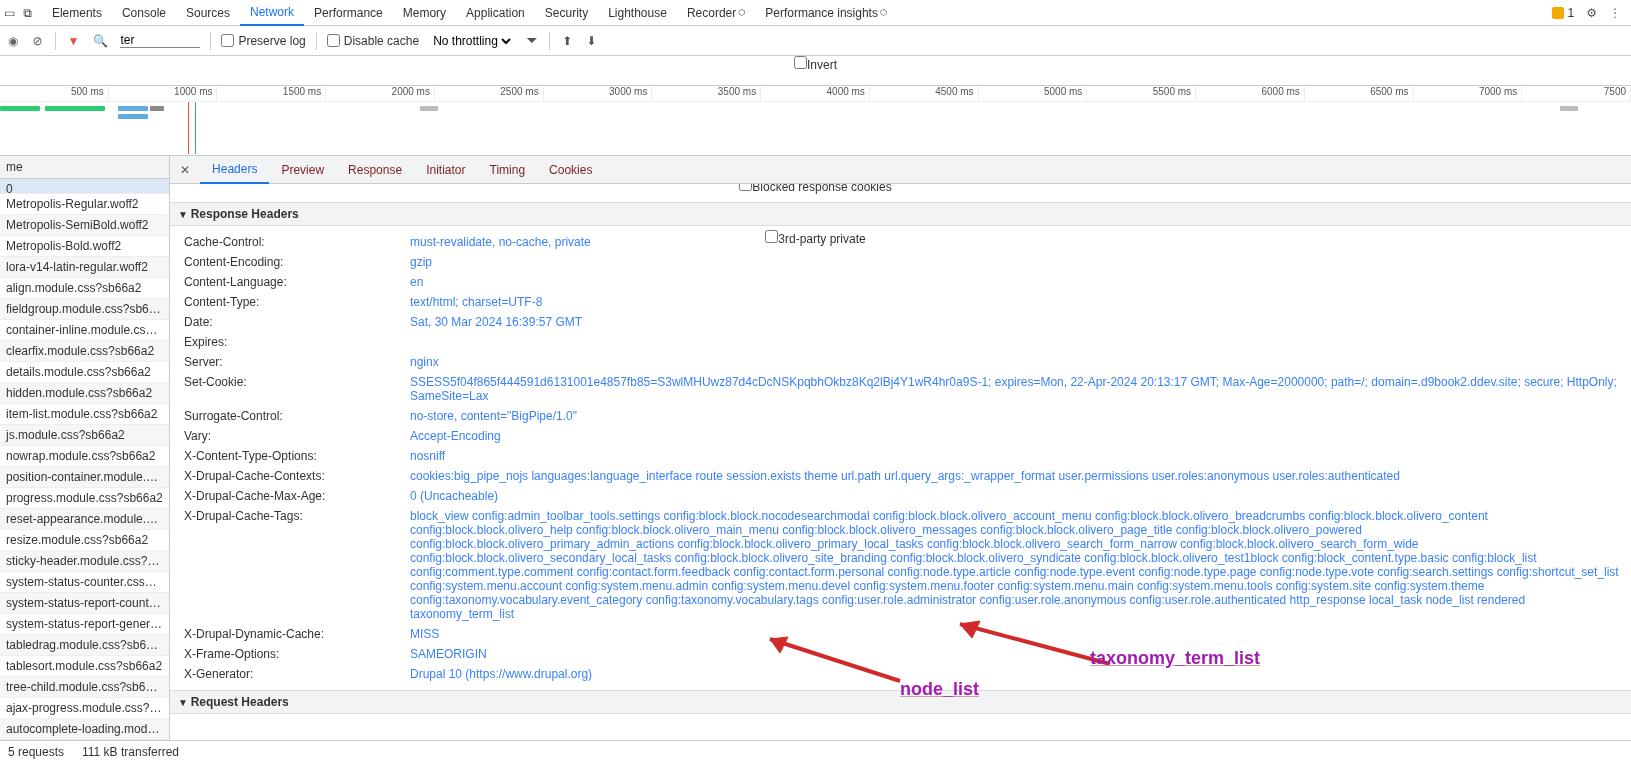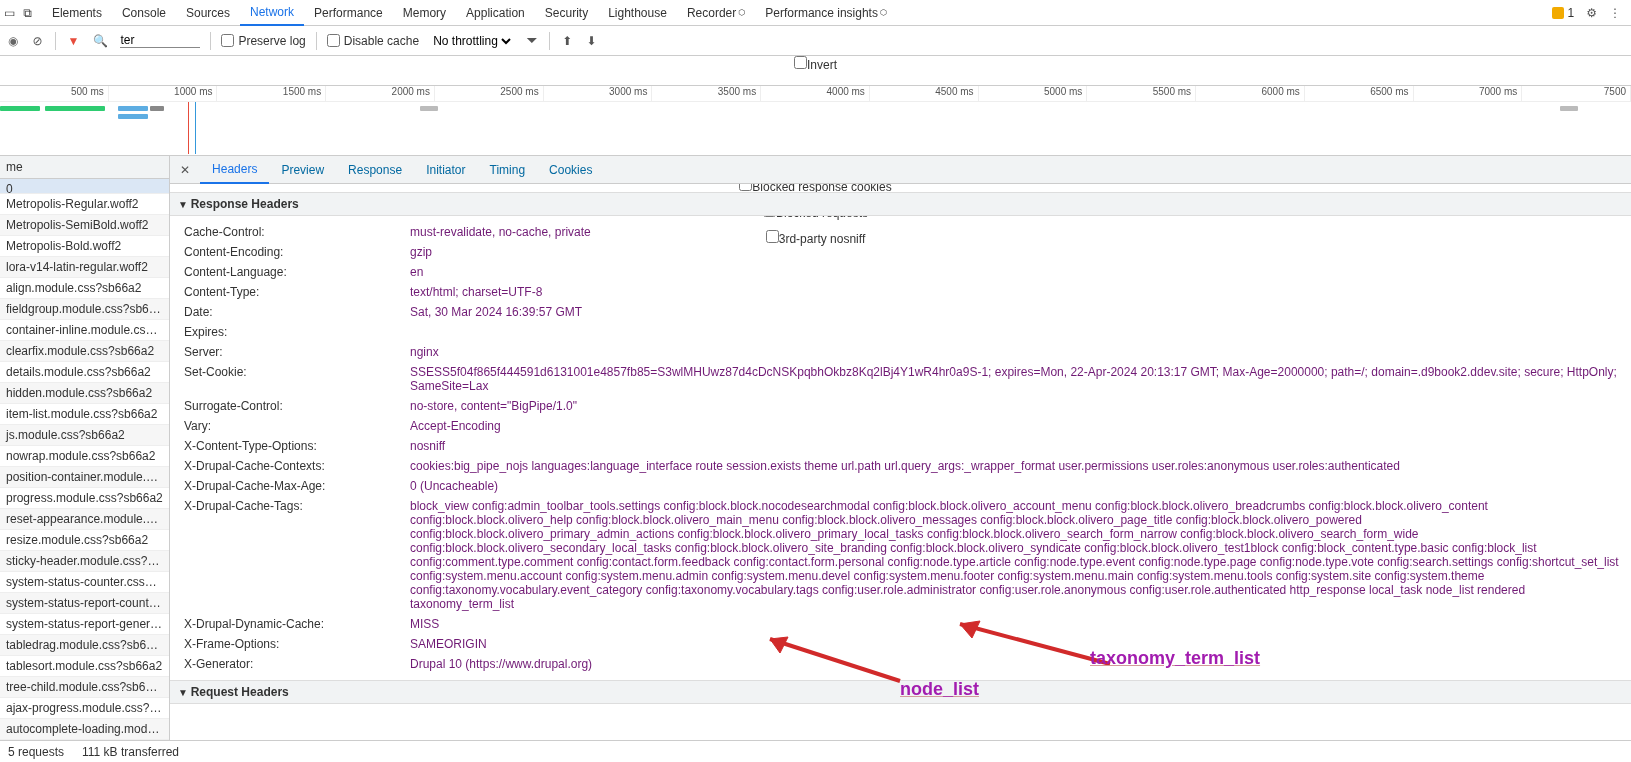--- a/index.html
+++ b/index.html
@@ -44,29 +44,29 @@
 .main { display: flex; height: calc(762px - 26px - 30px - 30px - 70px - 22px); }
 .left { width: 170px; border-right: 1px solid #ccc; display: flex; flex-direction: column; }
 .left .colhead { background: #f1f3f4; padding: 4px 6px; border-bottom: 1px solid #ccc; }
 .left .row { padding: 3px 6px; white-space: nowrap; overflow: hidden; text-overflow: ellipsis; cursor: pointer; border-bottom: 1px solid #eee; }
 .left .row.sel { background: #dbe7f5; }
 .left .row.z1 { background: #f6f6f6; }
 
 .right { flex: 1; display: flex; flex-direction: column; overflow: hidden; position: relative; }
 .right .subtabs { display: flex; align-items: center; height: 28px; border-bottom: 1px solid #ccc; background: #f1f3f4; }
 .right .subtabs .close { padding: 0 10px; cursor: pointer; color: #555; }
-.right .subtabs .stab { padding: 0 12px; height: 28px; display: flex; align-items: center; cursor: pointer; color: #0369a1; }
+.right .subtabs .stab { padding: 0 12px; height: 28px; display: flex; align-items: center; cursor: pointer; color: #7f1d1d; }
 .right .subtabs .stab.active { color: #1a73e8; border-bottom: 2px solid #1a73e8; }
 
-.body { flex: 1; overflow: auto; padding: 2px 10px; position: relative; }
+.body { flex: 1; overflow: auto; padding: 12px 10px; position: relative; }
 .section-title { background: #f1f3f4; font-weight: bold; padding: 4px 8px; margin: 6px -10px; border-top: 1px solid #ddd; border-bottom: 1px solid #ddd; }
 .section-title::before { content: "▼ "; font-size: 10px; }
 .kv { display: flex; padding: 3px 0; }
 .kv .k { width: 230px; color: #333; flex-shrink: 0; padding-left: 4px; }
-.kv .v { flex: 1; color: #701a75; word-break: break-word; }
+.kv .v { flex: 1; color: #3b82f6; word-break: break-word; }
 
 
 .statusbar { height: 22px; border-top: 1px solid #ccc; display: flex; align-items: center; padding: 0 8px; gap: 18px; font-size: 11px; color: #333; }
 
 
 .anno { position: absolute; pointer-events: none; }
 .anno-txt { color: #a21caf; font-weight: bold; font-size: 18px; text-decoration: underline; text-decoration-color: #d39b9b; }
 svg.arrow { position: absolute; }
 svg.arrow path, svg.arrow polygon { fill: #d12a2a; stroke: #d12a2a; }
 </style>
@@ -138,21 +138,21 @@
       <span class="chip">Font</span>
       <span class="chip">Img</span>
       <span class="chip">Media</span>
       <span class="chip">Manifest</span>
       <span class="chip">WS</span>
       <span class="chip">Wasm</span>
       <span class="chip">Other</span>
     </div>
   <label><input type="checkbox" style=""><span>Blocked response cookies</span></label>
   <label><input type="checkbox" style=""><span>Blocked requests</span></label>
-  <label><input type="checkbox" style=""><span>3rd-party nosniff</span></label>
+  <label><input type="checkbox" style=""><span>3rd-party private</span></label>
 </div>
 
 <div class="timeline">
   <div class="ruler" id="ticks">
       <div class="tick">500 ms</div>
       <div class="tick">1000 ms</div>
       <div class="tick">1500 ms</div>
       <div class="tick">2000 ms</div>
       <div class="tick">2500 ms</div>
       <div class="tick">3000 ms</div>

